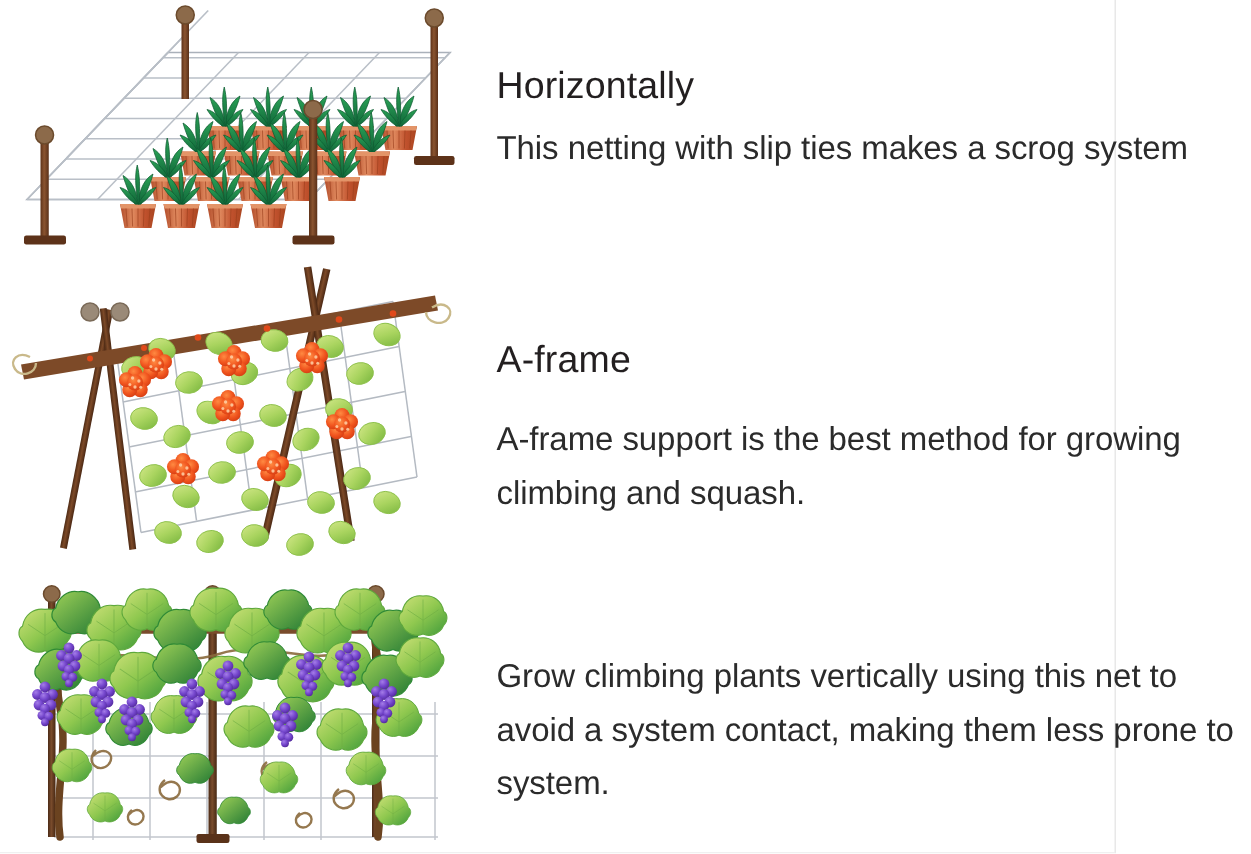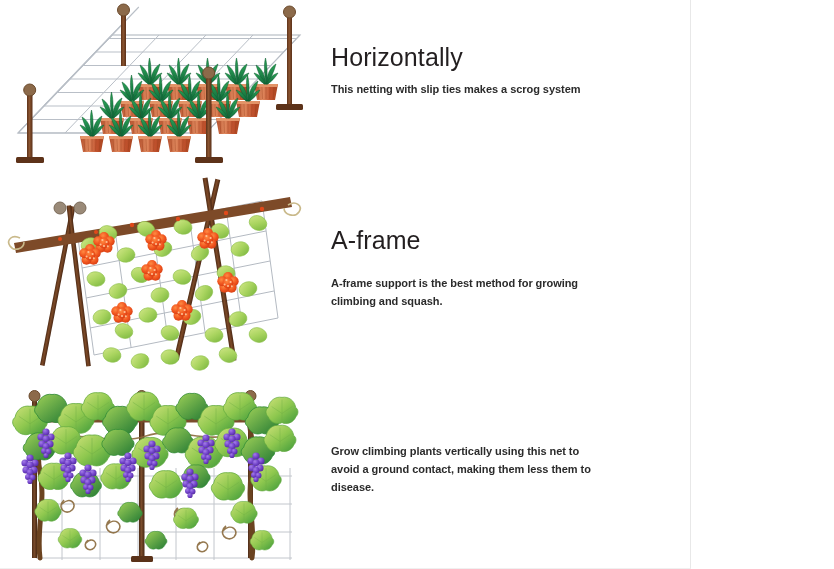--- a/index.html
+++ b/index.html
@@ -5,36 +5,36 @@
   html,body{margin:0;padding:0;}
   body{
     width:834px;height:569px;
     background:#ffffff;
     font-family:"Liberation Sans", sans-serif;
     overflow:hidden;
     position:relative;
   }
   #page{
     position:absolute;inset:0;
-    width:691px;height:569px;
+    width:744px;height:569px;
     background:#fff;
     border-right:1px solid #e8e8e8;
     border-bottom:1px solid #f0f0f0;
     box-sizing:border-box;
   }
   .row{position:absolute;left:0;width:834px;}
   .art{position:absolute;left:0;top:0;}
   .copy{position:absolute;}
   .head{
     font-size:25px;font-weight:400;color:#231f20;
     letter-spacing:.1px;line-height:1.05;
     white-space:nowrap;
   }
   .body{
-    font-size:11px;font-weight:700;color:#2b2b2b;
+    font-size:22px;font-weight:400;color:#2b2b2b;
     line-height:1.62;letter-spacing:-.05px;
     width:400px;
   }
   .body .ln{display:block;white-space:nowrap;}
   svg{display:block;overflow:visible;}
 </style>
 </head>
 <body>
 
 <div id="page">
@@ -671,21 +671,21 @@
               <use href="#grape"></use>
             </g>
           <g transform="translate(256,84)">
               <use href="#grape"></use>
             </g>
         </g>
       </svg>
     </div>
 
     <div class="copy" style="left:331px;top:42px;">
-      <div class="body" style="margin-top:21px;width:420px;">
+      <div class="body" style="margin-top:11px;width:420px;">
         <span class="ln">Grow climbing plants vertically using this net to</span>
-        <span class="ln">avoid a ground contact, making them less them to</span>
-        <span class="ln">disease.</span>
+        <span class="ln">avoid a system contact, making them less prone to</span>
+        <span class="ln">system.</span>
       </div>
     </div>
   </div>
 
 </div>
 
 </body></html>

